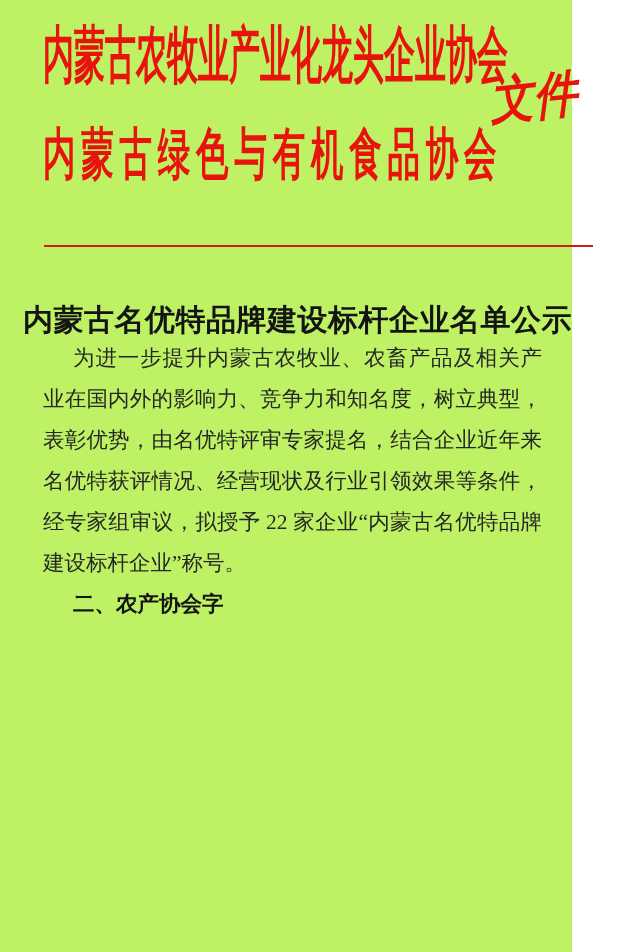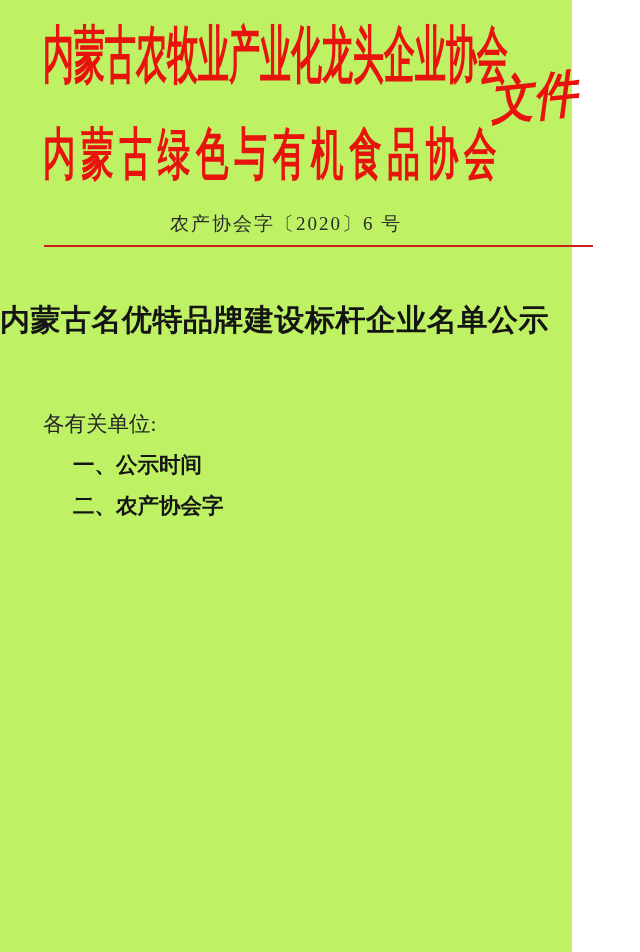--- a/index.html
+++ b/index.html
@@ -79,21 +79,21 @@
     left: 44px;
     top: 245px;
     width: 549px;
     height: 2px;
     background: #c9201a;
   }
 
   
   .doc-title {
     margin: 54px 0 0 0;
-    text-align: left;
+    text-align: right;
     font-size: 30px;
     line-height: 36px;
     font-weight: bold;
     color: #141414;
     letter-spacing: 0.5px;
   }
   .body-text {
     padding: 0 30px 0 43px;
     font-size: 21.5px;
     line-height: 41px;
@@ -122,25 +122,23 @@
 </style>
 </head>
 <body>
 
 <div class="page">
 
   <div class="letterhead">
     <div class="org-line-1">内蒙古农牧业产业化龙头企业协会</div>
     <div class="org-line-2">内蒙古绿色与有机食品协会</div>
     <div class="doc-type">文件</div>
-    <div class="doc-number">农产协会字〔2020〕6 号</div>
     <div class="red-divider"></div>
   </div>
 
   <h1 class="doc-title">内蒙古名优特品牌建设标杆企业名单公示</h1>
 
   <div class="body-text">
-    <p class="salutation">各有关单位:</p>
-    <p class="section-heading">一、公示时间</p>
+    <p class="para">为进一步提升内蒙古农牧业、农畜产品及相关产业在国内外的影响力、竞争力和知名度，树立典型，表彰优势，由名优特评审专家提名，结合企业近年来名优特获评情况、经营现状及行业引领效果等条件，经专家组审议，拟授予 22 家企业“内蒙古名优特品牌建设标杆企业”称号。</p>
     <p class="section-heading">二、农产协会字</p>
   </div>
 
 </div>
 
 </body></html>

